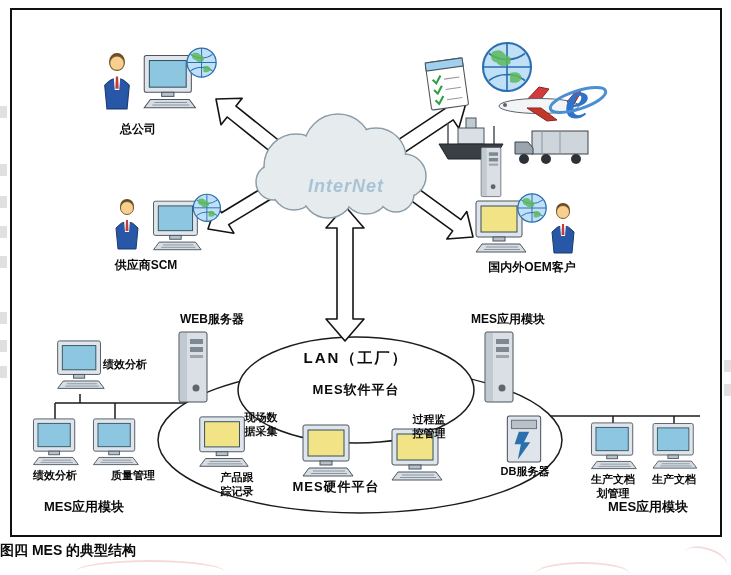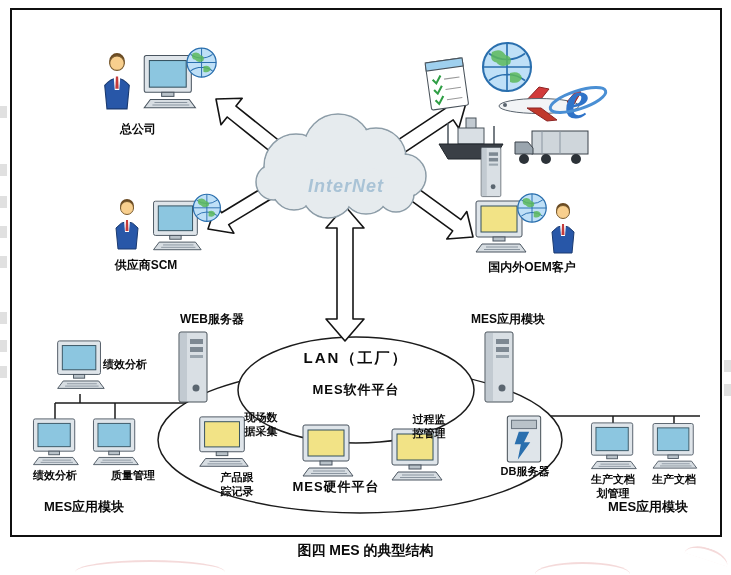--- a/index.html
+++ b/index.html
@@ -10,21 +10,21 @@
          border:2px solid #101010;background:#fff;z-index:0}
   #overlay{position:absolute;left:0;top:0;width:731px;height:575px;z-index:1}
   .node{position:absolute;z-index:2}
   .node svg{width:100%;height:100%;display:block}
   .lbl{position:absolute;z-index:3;font-weight:bold;font-size:11px;line-height:1.3;
        text-align:center;white-space:pre-line;color:#0a0a0a}
   .lbl.mid{font-size:12px}
   .lbl.grp{font-size:13px}
   .lbl.lan{font-size:15px;letter-spacing:2px}
   .lbl.plat{font-size:13px;letter-spacing:1px}
-  .caption{position:absolute;left:0;top:542px;width:731px;text-align:center;
+  .caption{position:absolute;left:0;top:542px;width:731px;text-align:left;
            font-size:14px;font-weight:bold;z-index:3}
   .platEllipse{fill:#fff;stroke:#1c1c1c;stroke-width:1.5}
   .connector{fill:none;stroke:#1c1c1c;stroke-width:1.5}
   .blockArrow{fill:#fff;stroke:#141414;stroke-width:1.6;stroke-linejoin:round}
   .cloudShape{fill:#e6ebee;stroke:#8d9da8;stroke-width:1.5}
   .cloudFill{fill:#e6ebee;stroke:none}
   .cloudText{fill:var(--cloud-text,#a9c3d6);font-weight:bold;font-style:italic;
              font-size:18px;letter-spacing:1px;
              font-family:"Liberation Sans","DejaVu Sans",sans-serif}
   .pc-blue{--scr:var(--screen-blue,#8cc6e0)}

